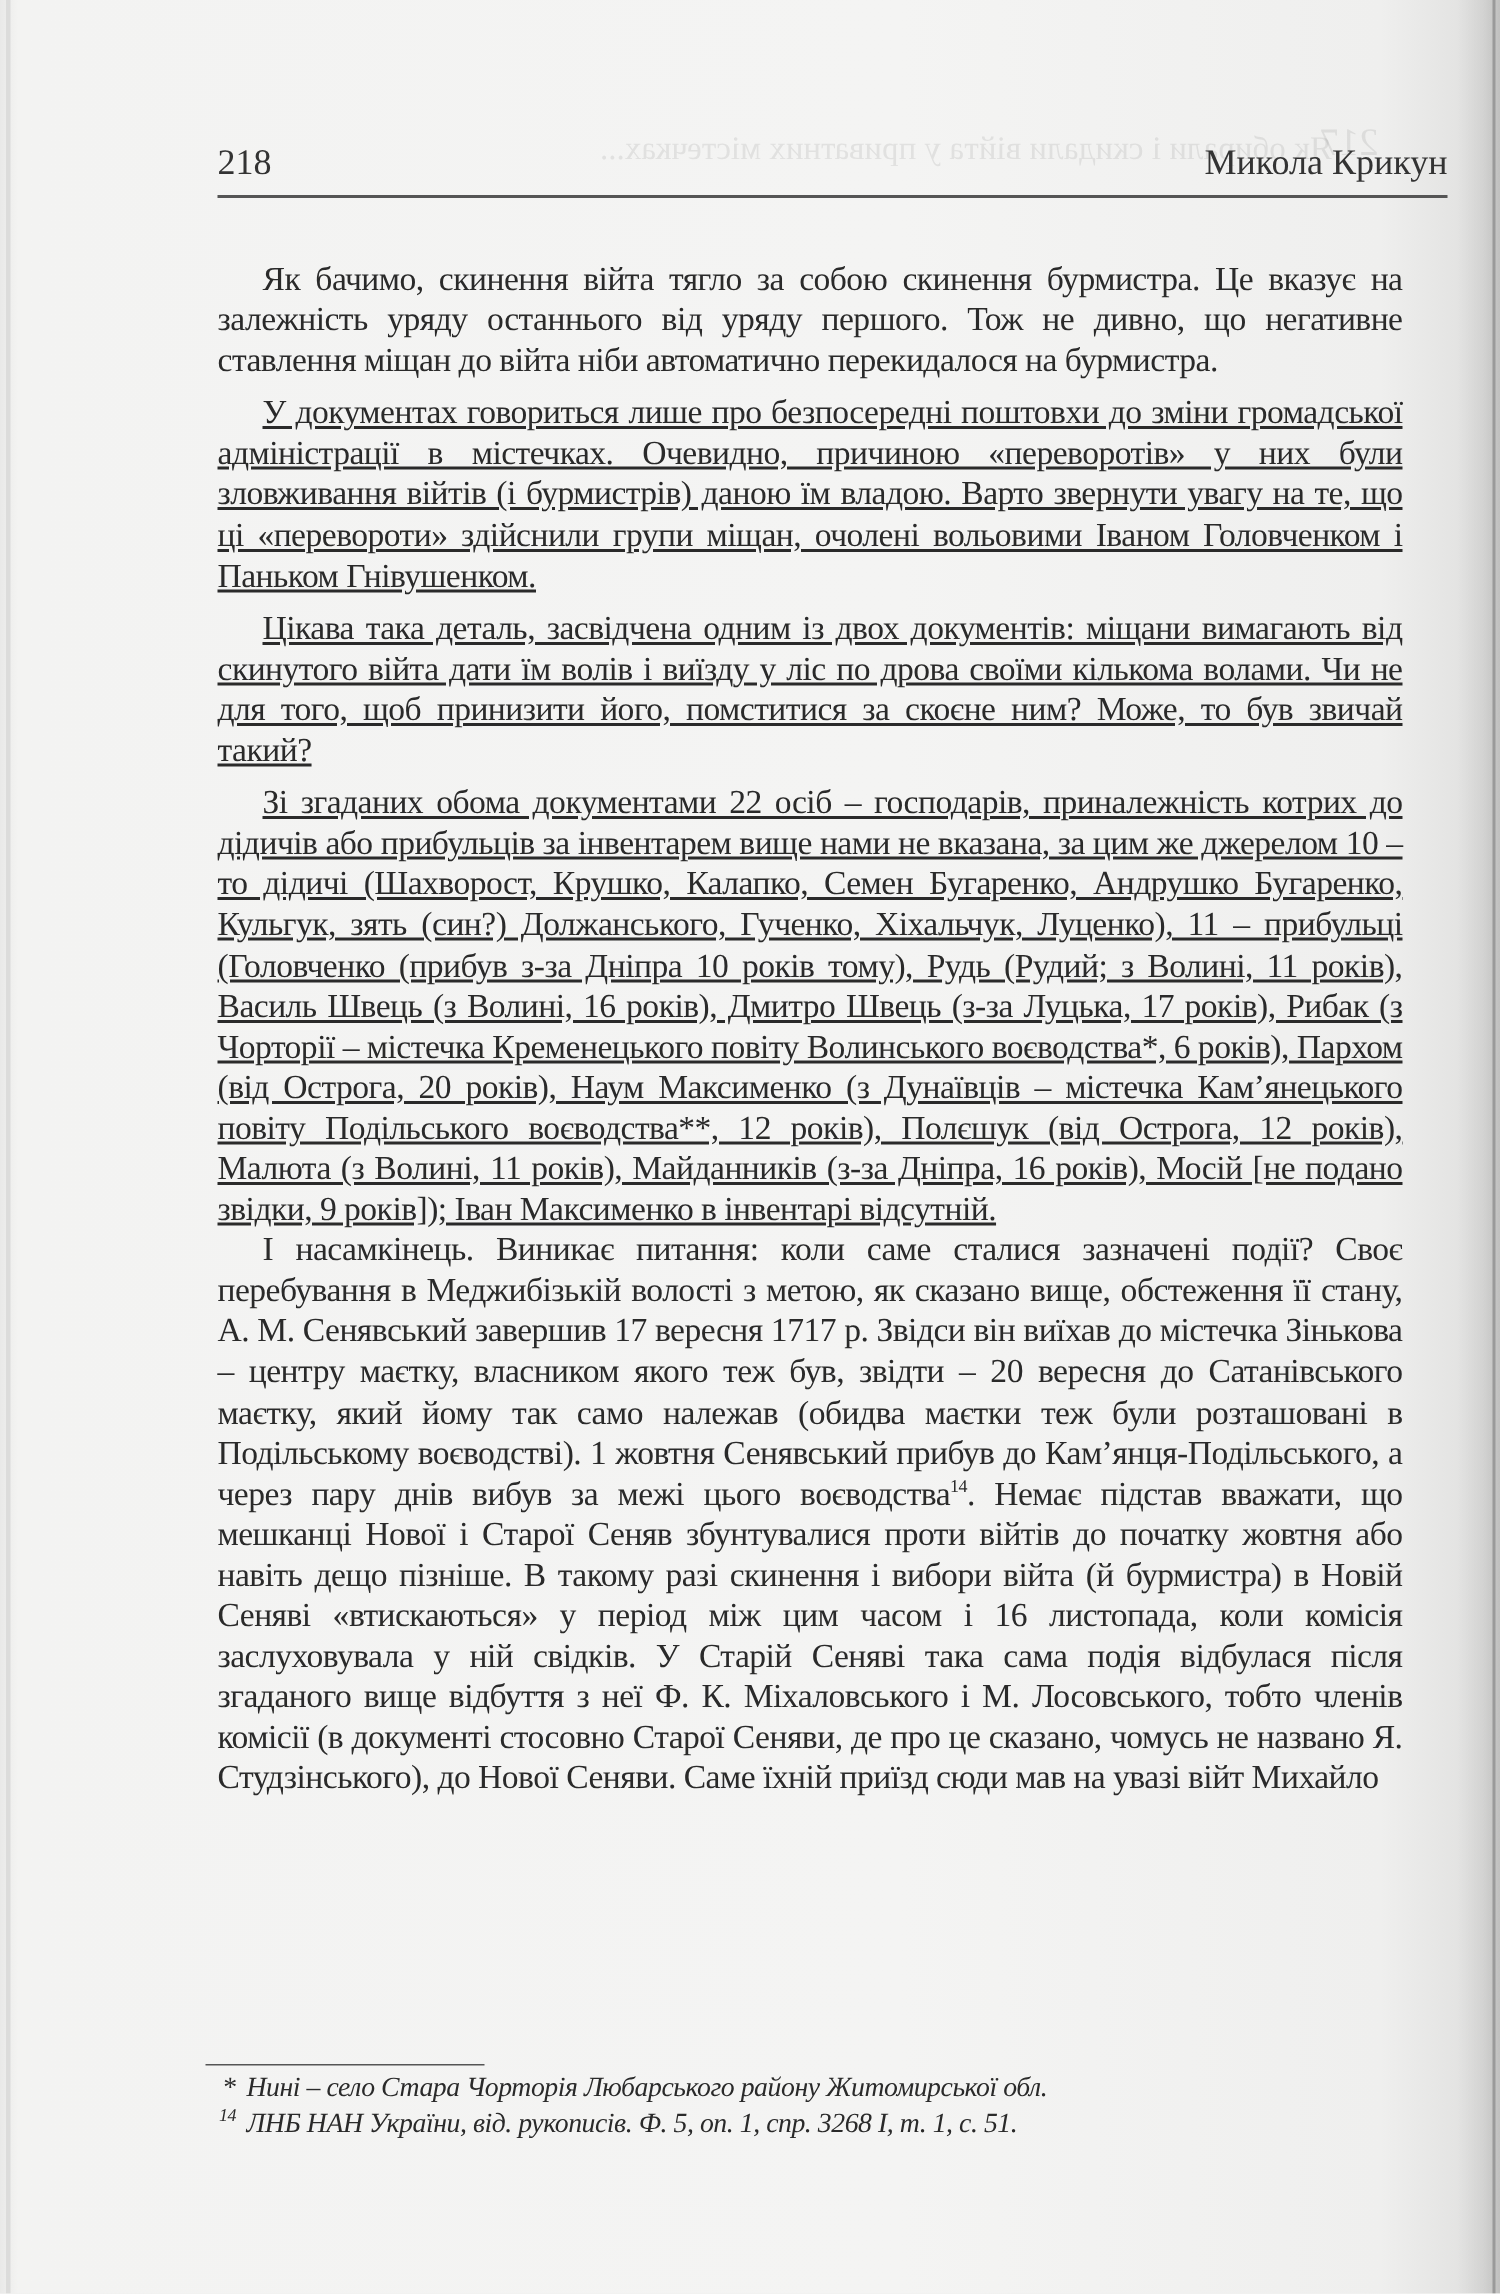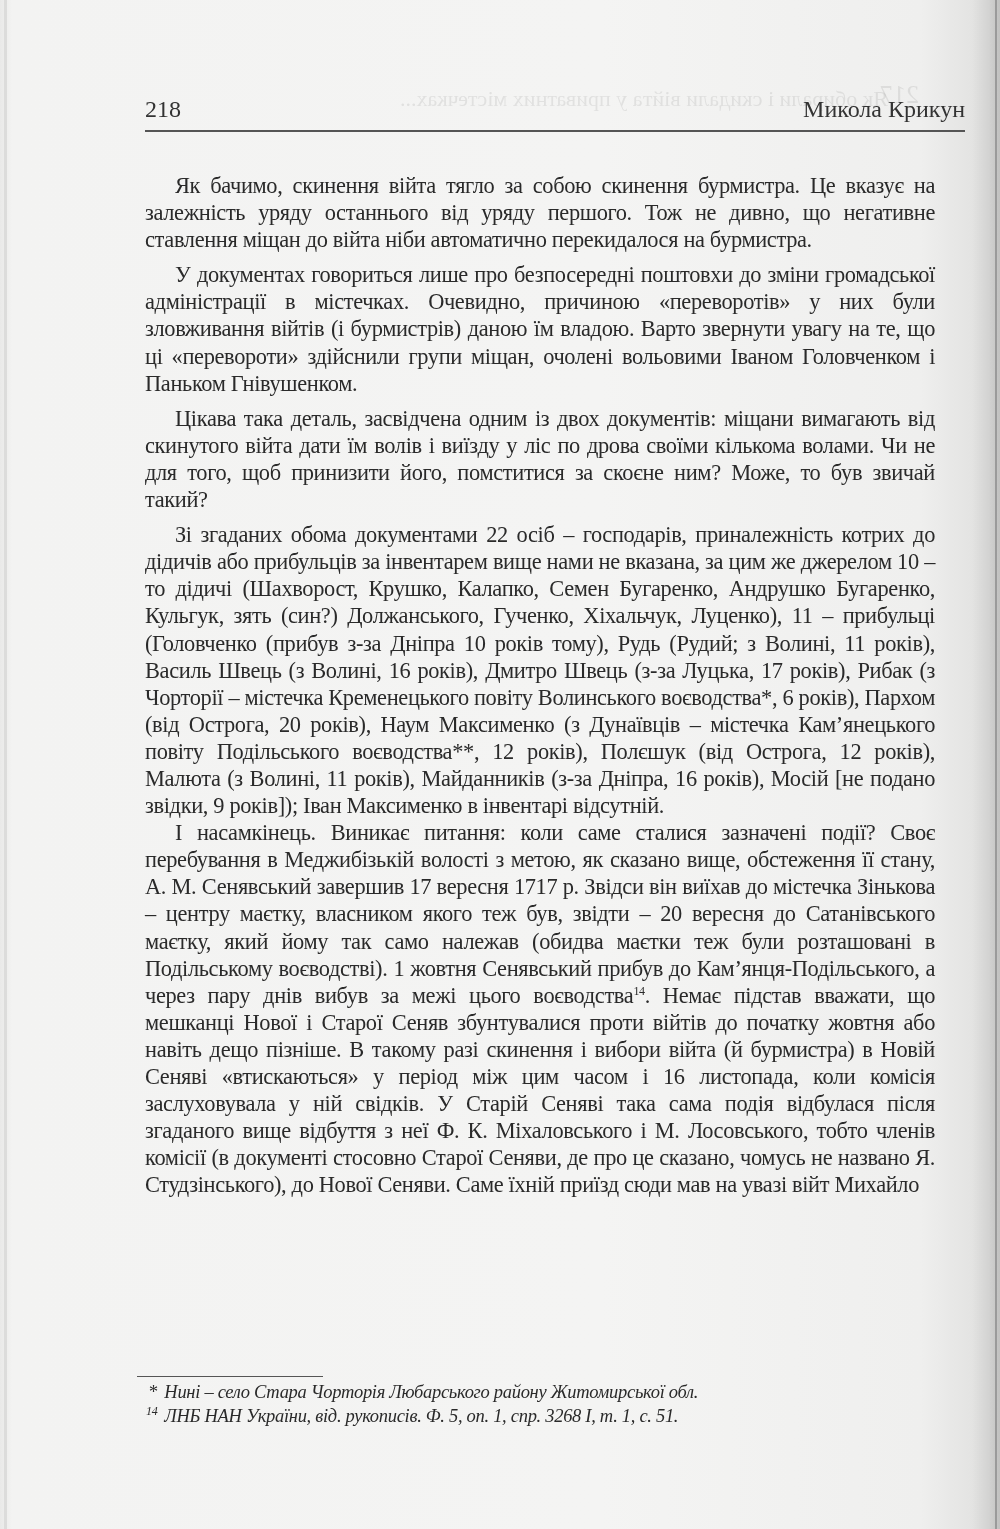--- a/index.html
+++ b/index.html
@@ -43,21 +43,21 @@
     position: absolute; left: 145px; top: 130px; width: 820px; height: 2px;
     background: #555;
   }
   .body-text {
     position: absolute; left: 145px; top: 152px; width: 790px;
     font-size: 22.4px; line-height: 27.1px; text-align: justify;
     letter-spacing: -0.35px;
     margin-top: 20px;
   }
   .body-text p { margin: 0; text-indent: 30px; }
-  .body-text p.para-gap { margin-top: 8px; }
+  .body-text p.para-gap { margin-top: 8px; text-decoration: underline; }
   .footnote-rule {
     position: absolute; left: 137px; top: 1376px; width: 186px; height: 1px; background: #555;
   }
   .footnotes {
     position: absolute; left: 140px; top: 1380px; width: 800px;
     font-size: 18.5px; line-height: 24px; letter-spacing: -0.3px;
   }
   .footnotes .fn { white-space: nowrap; font-style: italic; }
   .fn-mark { display: inline-block; min-width: 18px; }
   sup { font-size: 12px; line-height: 0; }

